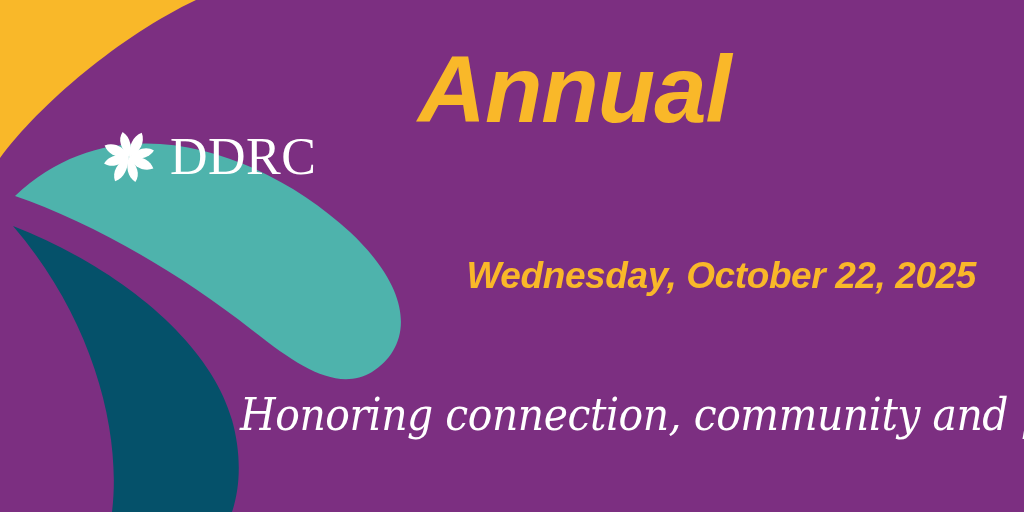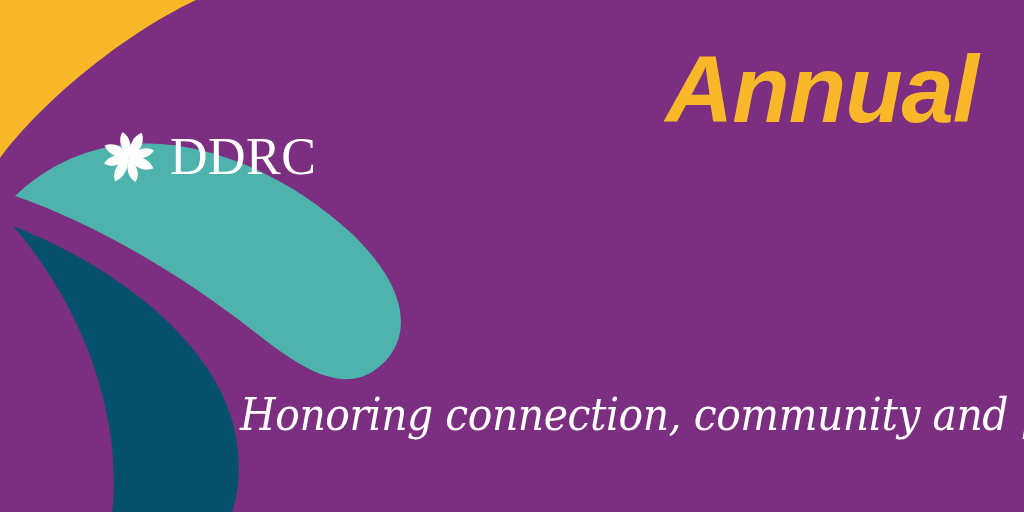--- a/index.html
+++ b/index.html
@@ -51,21 +51,20 @@
     letter-spacing: 0.5px;
     color: #FFFFFF;
     white-space: nowrap;
   }
   
   #headline {
     position: absolute;
     right: 46px;
     top: 44px;
     width: 560px;
-    text-align: right;
     color: #F9B829;
     font-family: "Liberation Sans", sans-serif;
     font-weight: bold;
     font-style: italic;
     font-size: 94px;
     line-height: 0.98;
     letter-spacing: -1px;
   }
   #headline .hl-line {
     display: block;
@@ -136,17 +135,18 @@
           <path d="M50 50 C 36 36 30 20 39 7 C 53 16 56 34 50 50 Z"></path>
         </g>
       </svg>
       <span id="logo-wordmark">DDRC</span>
     </div>
 
     <div id="headline">
       <span class="hl-line hl-line-1">Annual</span>
     </div>
 
+    <div id="event-date">Wednesday, October 22, 2025</div>
 
     <div id="tagline">Honoring connection, community and purpose!</div>
 
   </div>
 </div>
 
 </body></html>

